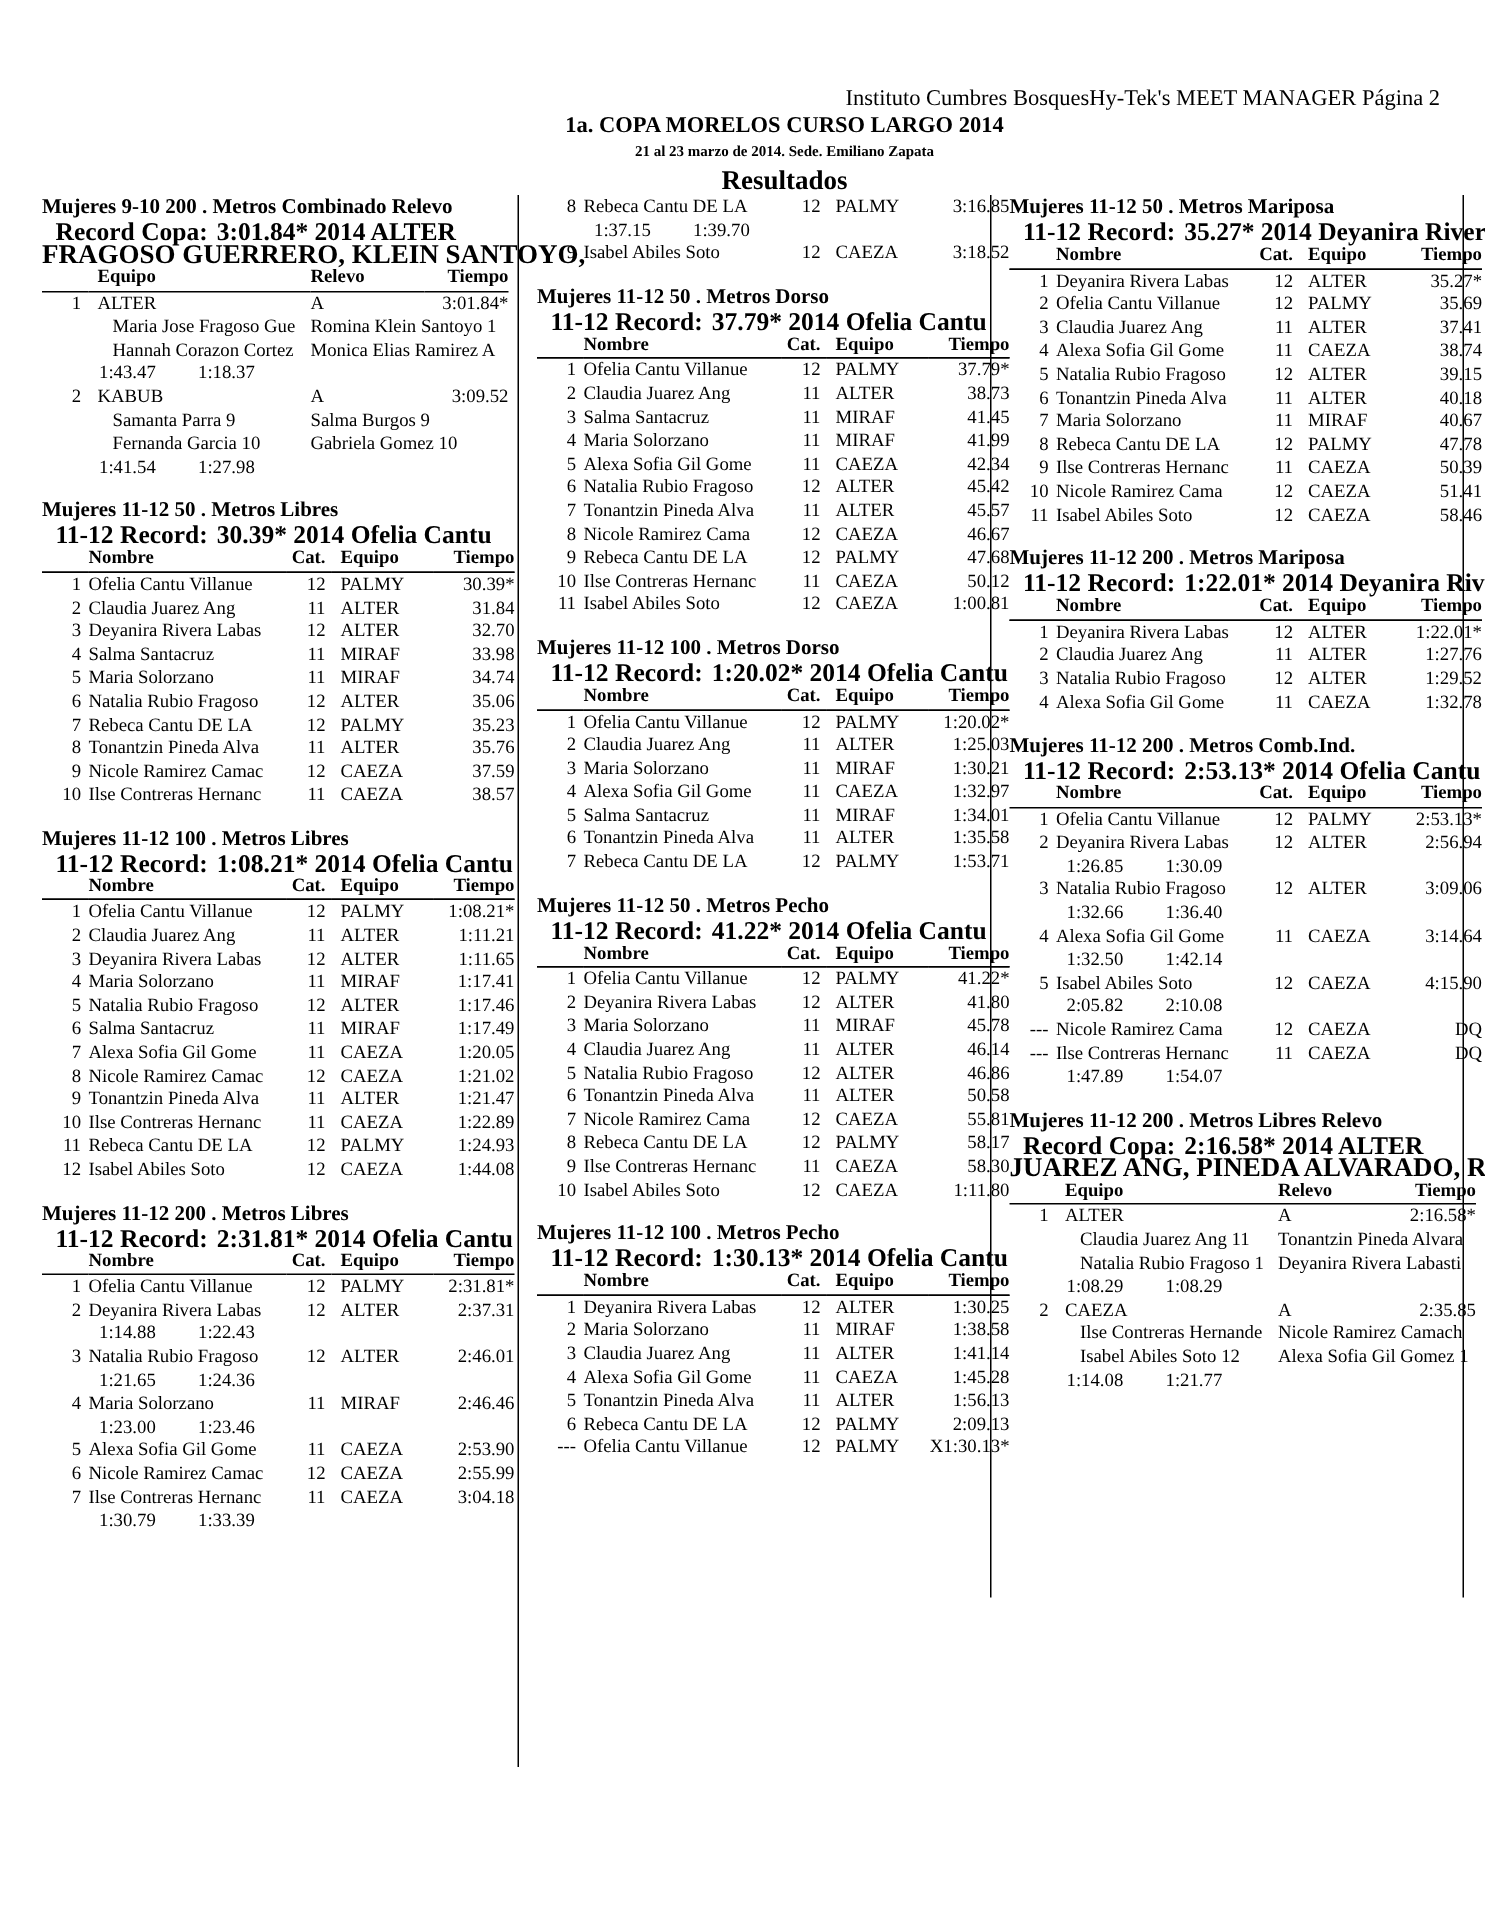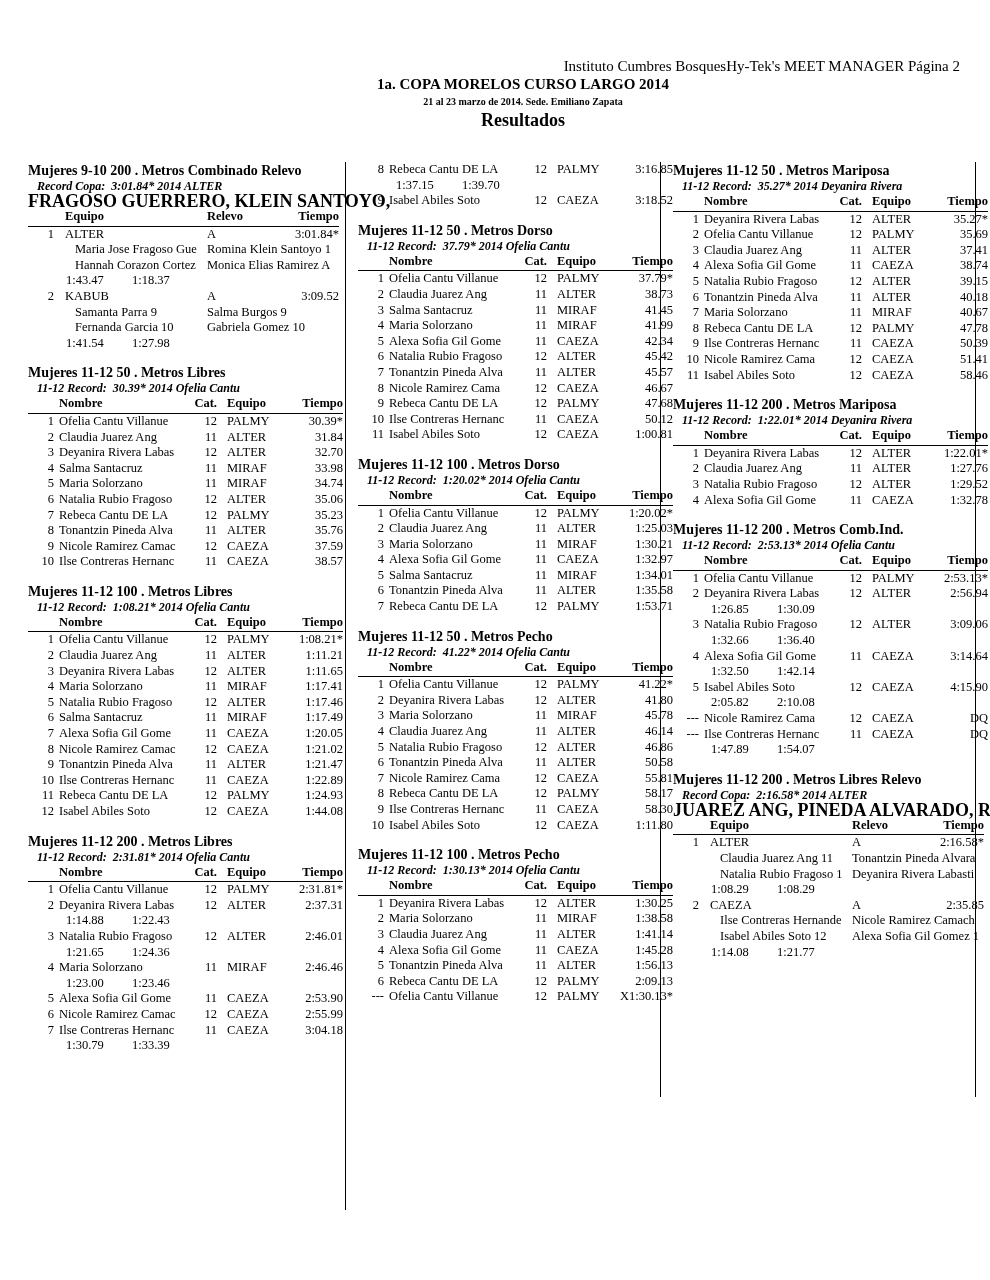--- a/index.html
+++ b/index.html
@@ -26,40 +26,40 @@
     position:absolute; left:0; top:76px; width:990px;
     text-align:center;
     padding-left:28px;
   }
   .titleblock .t1{font-size:15px;font-weight:bold;line-height:17px;}
   .titleblock .t2{font-size:10px;font-weight:bold;line-height:17px;text-align:center;}
   .titleblock .t3{font-size:18px;font-weight:bold;line-height:21px;}
 
   
   .cols{
-    position:absolute; left:0; top:130px; width:990px; height:1060px;margin-top:32px;
+    position:absolute; left:0; top:130px; width:990px; height:1060px;
   }
   .col{
     position:absolute; top:0; width:302px;
     font-size:12.5px;
   }
   #col1{left:28px;}
   #col2{left:345px; border-left:1px solid #000; padding-left:12px; height:1048px;}
   #col3{left:660px; border-left:1px solid #000; border-right:1px solid #000000;
         padding-left:12px; height:935px;}
 
   
   .event{margin-bottom:2px;}
   .ev-title{
     font-size:14px; font-weight:bold; line-height:17px;
     white-space:nowrap;
   }
   .ev-record{
-    font-size:12px; font-weight:bold; line-height:15px;
-    padding-left:9px; white-space:nowrap;font-style:italic;
+    font-size:17px; font-weight:bold; line-height:15px;
+    padding-left:9px; white-space:nowrap;
   }
   .ev-record .lbl{display:inline-block;}
   .ev-record .val{display:inline-block;padding-left:6px;}
   .ev-holder{
     font-size:18px; font-weight:bold; line-height:15px;
     white-space:nowrap;
   }
 
   
   table.res{

